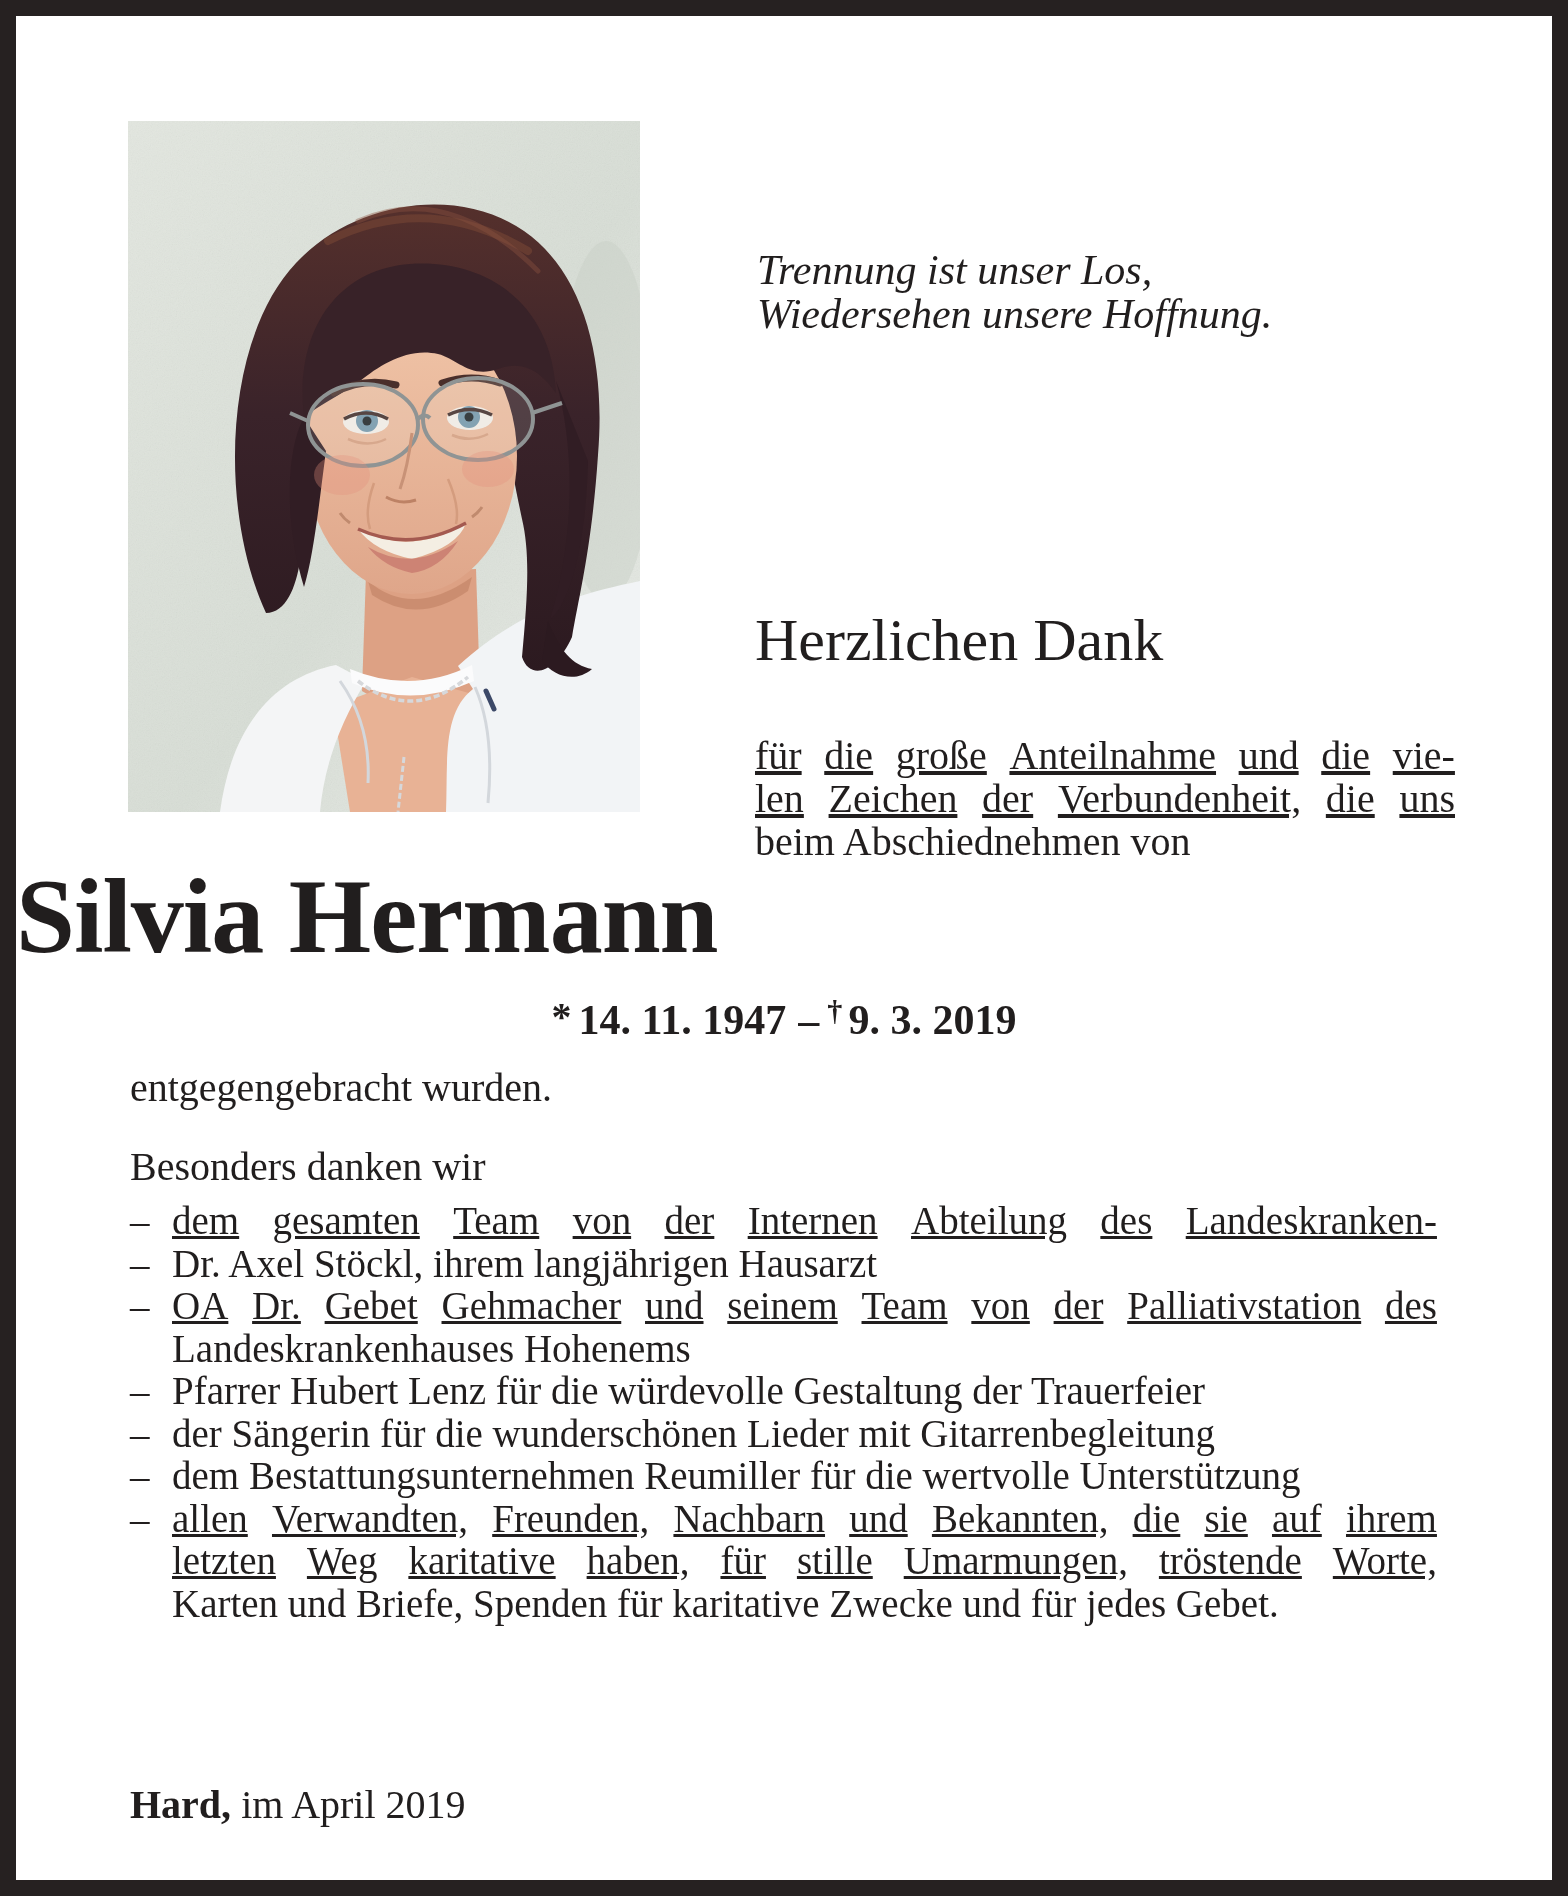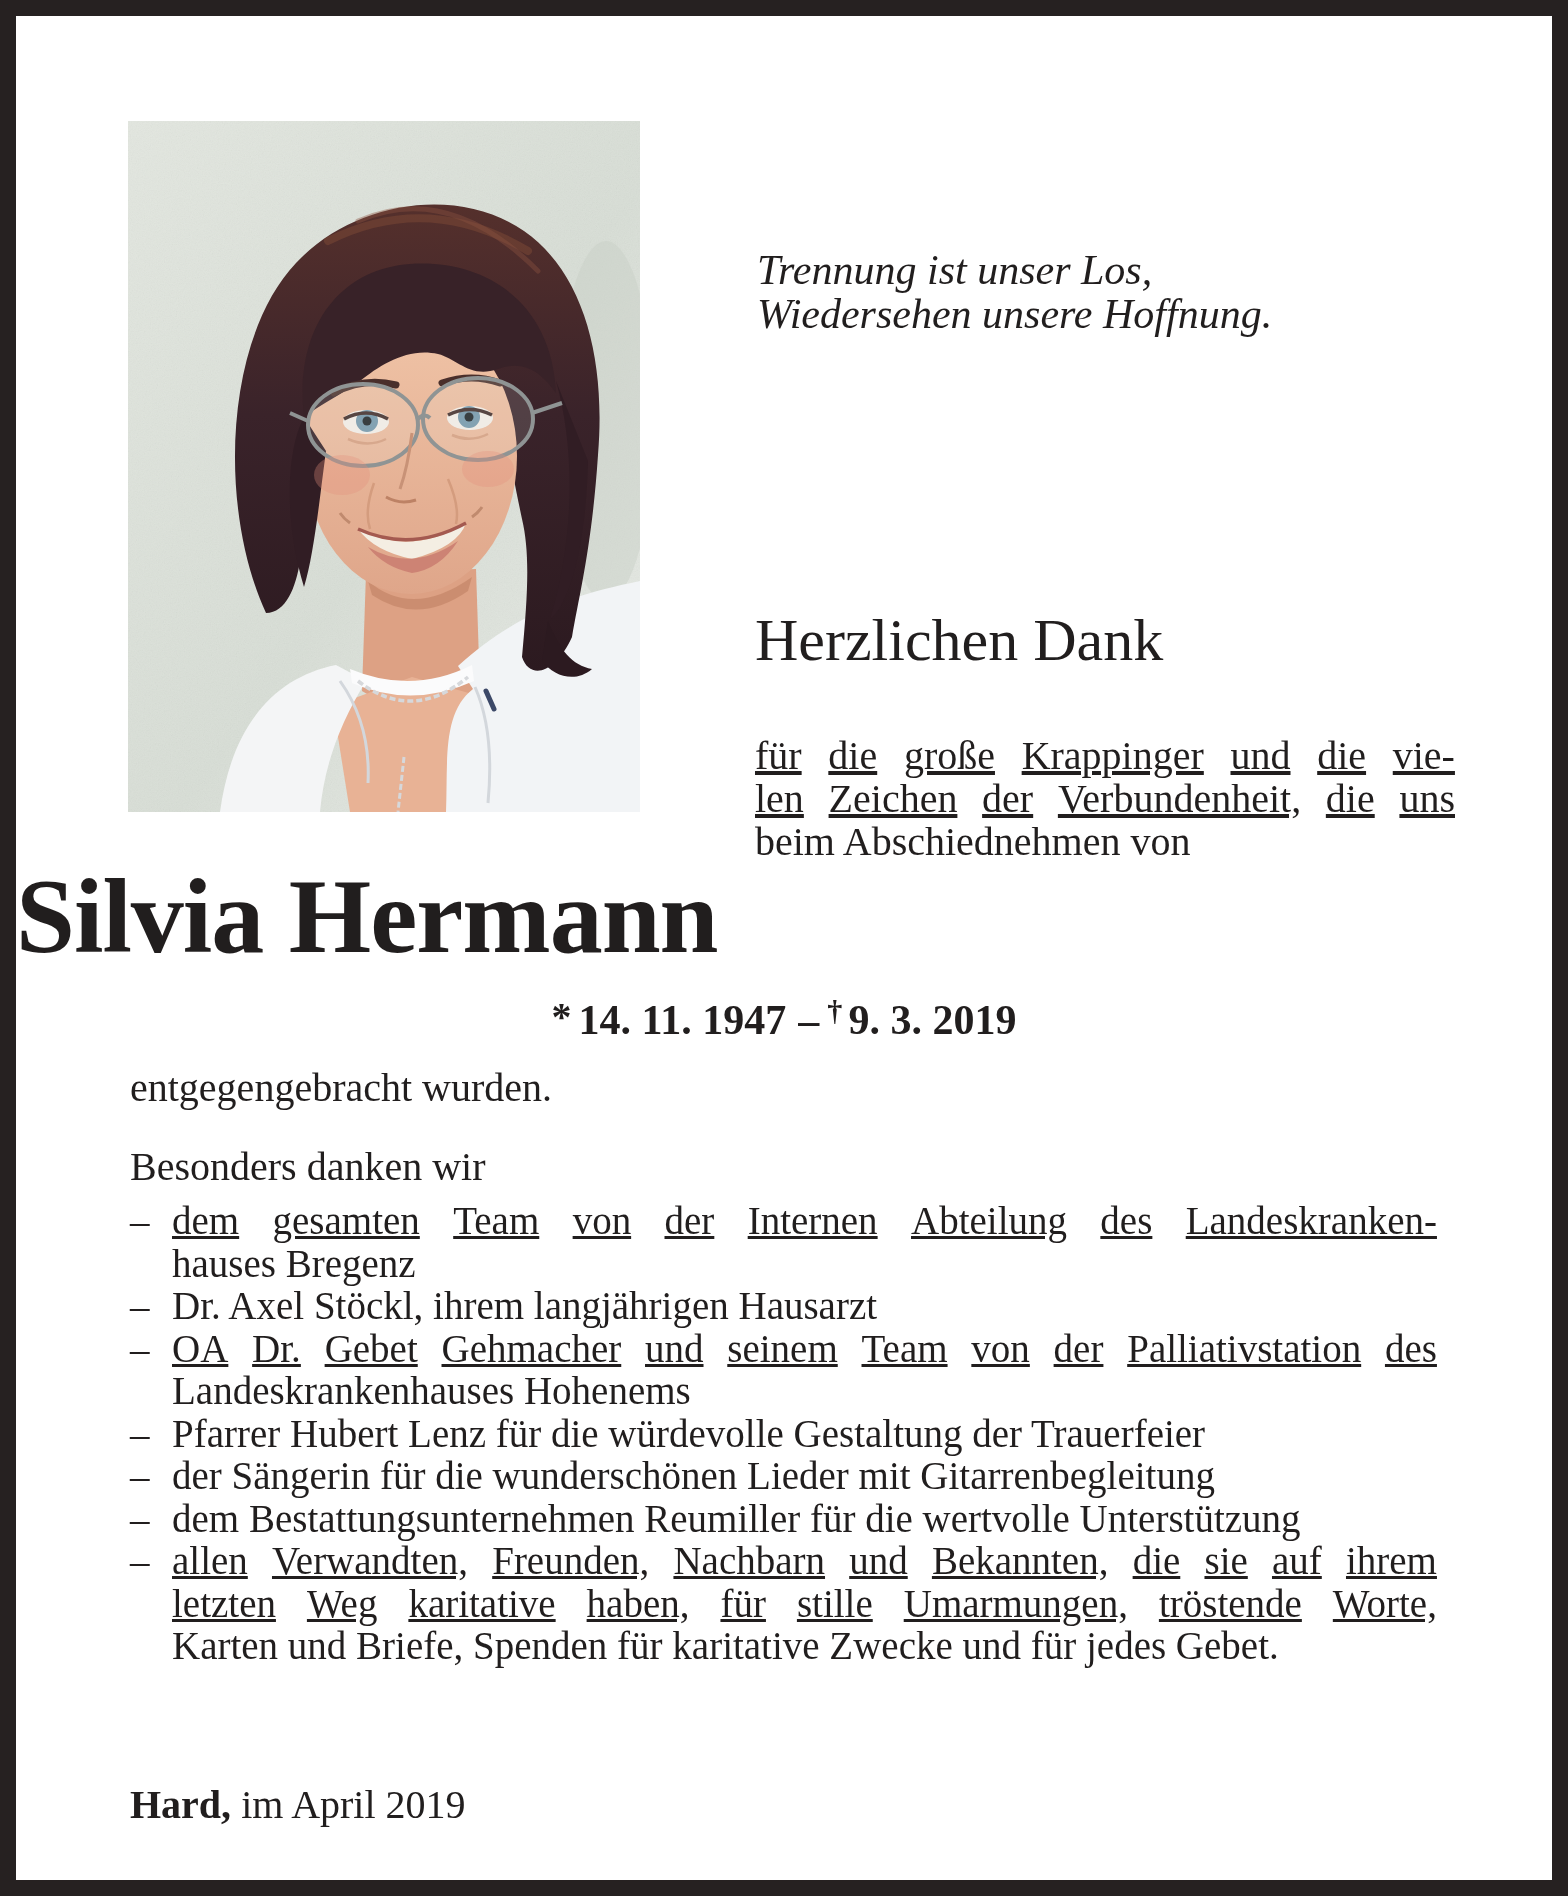--- a/index.html
+++ b/index.html
@@ -149,21 +149,21 @@
       <div>Wiedersehen unsere Hoffnung.</div>
     </div>
 
     <div class="abs thanks-heading">Herzlichen Dank</div>
 
     <div class="abs intro" id="intro-box">
         <div class="line just">
           <span>für</span>
           <span>die</span>
           <span>große</span>
-          <span>Krappinger</span>
+          <span>Anteilnahme</span>
           <span>und</span>
           <span>die</span>
           <span>vie-</span>
         </div>
         <div class="line just">
           <span>len</span>
           <span>Zeichen</span>
           <span>der</span>
           <span>Verbundenheit,</span>
           <span>die</span>
@@ -190,21 +190,20 @@
               <span>dem</span>
               <span>gesamten</span>
               <span>Team</span>
               <span>von</span>
               <span>der</span>
               <span>Internen</span>
               <span>Abteilung</span>
               <span>des</span>
               <span>Landeskranken-</span>
             </div>
-            <div class="line">hauses Bregenz</div>
           </div>
         </div>
         <div class="item">
           <span class="bullet">–</span>
           <div class="ilines">
             <div class="line">Dr. Axel Stöckl, ihrem langjährigen Hausarzt</div>
           </div>
         </div>
         <div class="item">
           <span class="bullet">–</span>

